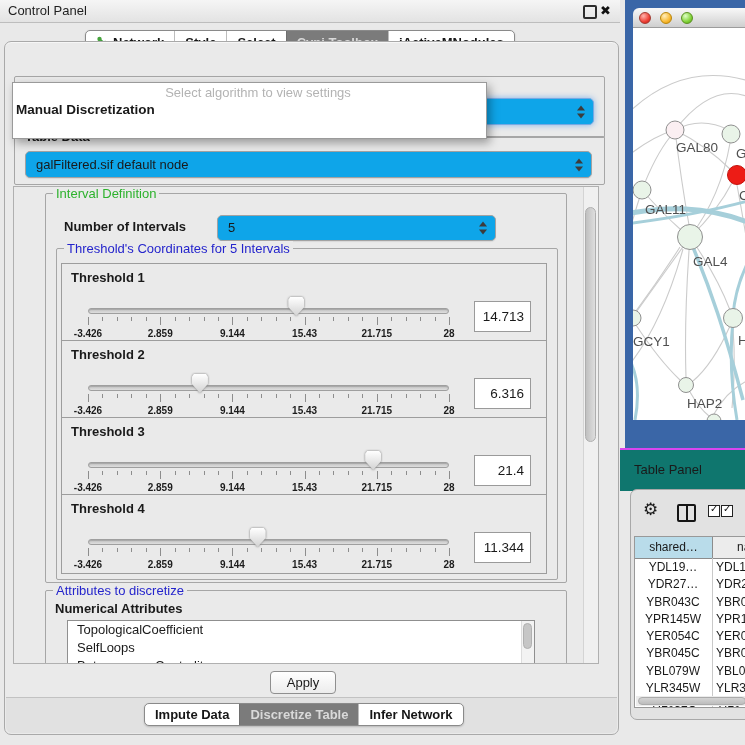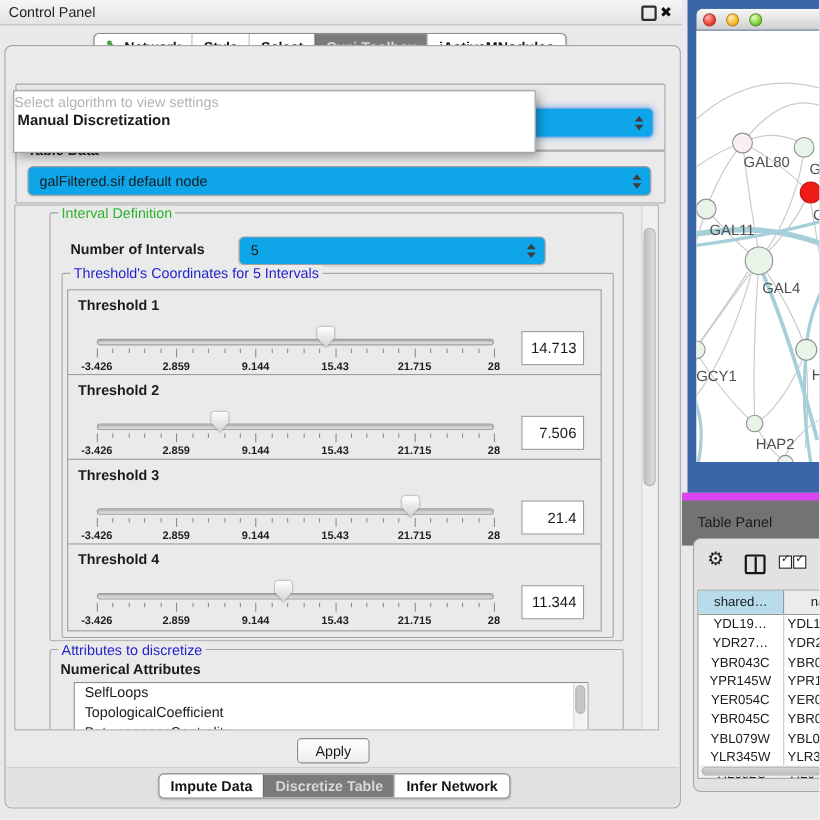--- a/index.html
+++ b/index.html
@@ -42,21 +42,21 @@
   .combo .cval{position:absolute;left:10px;top:0;bottom:0;line-height:23px;font-size:13px;white-space:nowrap}
   .combo.focus{border-color:#76a9e3;box-shadow:0 0 6px #7fb1ea}
   .stepper{position:absolute;right:7px;top:50%;width:9px;height:13px;transform:translateY(-50%)}
   .arr{position:absolute;left:0;width:0;height:0;border-left:4.5px solid transparent;border-right:4.5px solid transparent}
   .arr.up{top:0;border-bottom:5px solid #3c3c3c}
   .arr.down{bottom:0;border-top:5px solid #3c3c3c}
 
   
   #algo-popup{position:absolute;left:12px;top:82px;width:473px;height:55px;background:#fff;
     border:1px solid #9a9a9a;box-shadow:3px 4px 9px rgba(0,0,0,.35);z-index:50}
-  #algo-popup .prompt{position:absolute;left:0;right:0;top:2px;color:#b3b3b3;font-size:13px}
+  #algo-popup .prompt{position:absolute;left:17px;right:0;top:2px;text-align:center;color:#b3b3b3;font-size:13px}
   #algo-popup .opt{position:absolute;left:3px;font-size:13.5px;white-space:nowrap}
   #algo-popup .opt.b{font-weight:700;top:19px}
   #algo-popup .opt.n{top:36px}
 
   
   #scrollpane{position:absolute;left:13px;top:186px;width:584px;height:476px;border:1px solid #b0b0b0;overflow:hidden;background:#eaeaea}
   .vtrack{position:absolute;right:0;top:0;bottom:0;width:14px;background:#f0f0f0;border-left:1px solid #d4d4d4}
   .vthumb{position:absolute;left:1px;width:11px;border-radius:6px;background:linear-gradient(90deg,#c0c0c0,#dedede);border:1px solid #aeaeae;box-sizing:border-box}
 
   
@@ -91,21 +91,21 @@
   #mac-window{position:absolute;left:8px;top:8px;width:120px;height:412px}
   #mac-titlebar{position:absolute;left:0;top:0;width:100%;height:20px;border-radius:6px 0 0 0;
        background:linear-gradient(#f8f8f8,#cfcfcf);border-bottom:1px solid #9c9c9c;box-sizing:border-box}
   .light{position:absolute;top:4px;width:12px;height:12px;border-radius:50%;box-sizing:border-box}
   .light.red{left:6px;background:radial-gradient(circle at 35% 30%,#ffb4ad,#ee3d32 62%,#bd1e12);border:1px solid #a23a31}
   .light.yellow{left:27px;background:radial-gradient(circle at 35% 30%,#ffeebc,#f8b72e 62%,#d98e00);border:1px solid #b8860b}
   .light.green{left:48px;background:radial-gradient(circle at 35% 30%,#e0ffc8,#7fd135 62%,#55a016);border:1px solid #5a9022}
   #net-canvas{position:absolute;left:0;top:20px;width:120px;height:392px;background:#fff;overflow:hidden}
 
   
-  #tp-strip{position:absolute;left:620px;top:448px;width:125px;height:41px;background:#737373;border-top:7px solid #d946ef}
+  #tp-strip{position:absolute;left:620px;top:448px;width:125px;height:41px;background:#0f766e;border-top:2px solid #d946ef}
   #tp-strip .t{position:absolute;left:14px;top:0;line-height:40px;font-size:13px}
   #tp-box{position:absolute;left:630px;top:489px;width:130px;height:229px;background:#e2e2e2;
       border:1px solid #a8a8a8;border-radius:7px}
   #gear-ic{position:absolute;left:12px;top:9px;font-size:17px;color:#1b1b1b}
   #split-ic{position:absolute;left:46px;top:14px;width:15px;height:14px;border:2px solid #151515;border-radius:2px}
   #split-ic i{position:absolute;left:50%;top:0;bottom:0;width:2px;background:#151515;transform:translateX(-50%)}
   .cbx{position:absolute;top:15px;width:10px;height:10px;border:1.5px solid #222;background:#fff}
   .cbx i{position:absolute;left:1px;top:-3px;font-size:10px;font-weight:bold;color:#111;font-style:normal}
   #tp-table{position:absolute;left:3px;top:46px;width:120px;height:172px;background:#fff;border:1px solid #999;box-sizing:border-box}
   #tp-head{position:absolute;left:0;top:0;right:0;height:21px;border-bottom:1px solid #8c8c8c;font-size:12px;line-height:20px}
@@ -286,21 +286,21 @@
               </div>
             <div class="ticklabs">
                 <b style="left: 0%;">-3.426</b>
                 <b style="left: 20%;">2.859</b>
                 <b style="left: 40%;">9.144</b>
                 <b style="left: 60%;">15.43</b>
                 <b style="left: 80%;">21.715</b>
                 <b style="left: 100%;">28</b>
               </div>
           </div>
-          <div class="thr-value">7.506</div>
+          <div class="thr-value">6.316</div>
         </div>
 
         <div class="thr" style="top:168px">
           <span class="thr-label">Threshold 3</span>
           <div class="slider">
             <div class="track"></div>
             <span class="thumb" style="left: calc(79% - 8px);">
                 <i></i>
               </span>
             <div class="ticks">
@@ -389,22 +389,22 @@
           </div>
           <div class="thr-value">11.344</div>
         </div>
       </div>
     </div>
 
     <div class="grp" style="left:31px;top:403px;width:520px;height:120px">
       <span class="gt blue">Attributes to discretize</span>
       <span style="position:absolute;left:9px;top:10px;font-weight:700">Numerical Attributes</span>
       <div id="attr-list">
+        <div class="li">TopologicalCoefficient</div>
         <div class="li">SelfLoops</div>
-        <div class="li">TopologicalCoefficient</div>
         <div class="li">BetweennessCentrality</div>
         <div class="lv">
             <div class="lvt"></div>
           </div>
       </div>
     </div>
 
     <div class="vtrack">
       <div class="vthumb" style="top:20px;height:235px"></div>
     </div>

